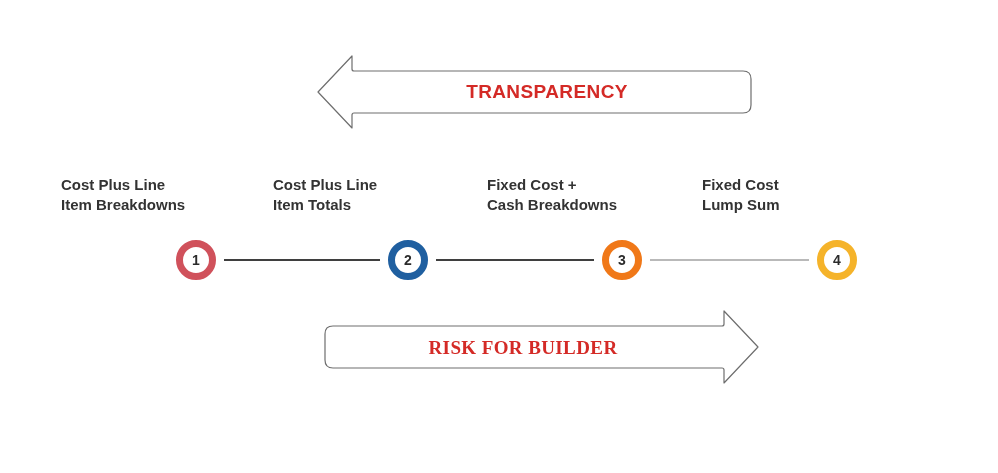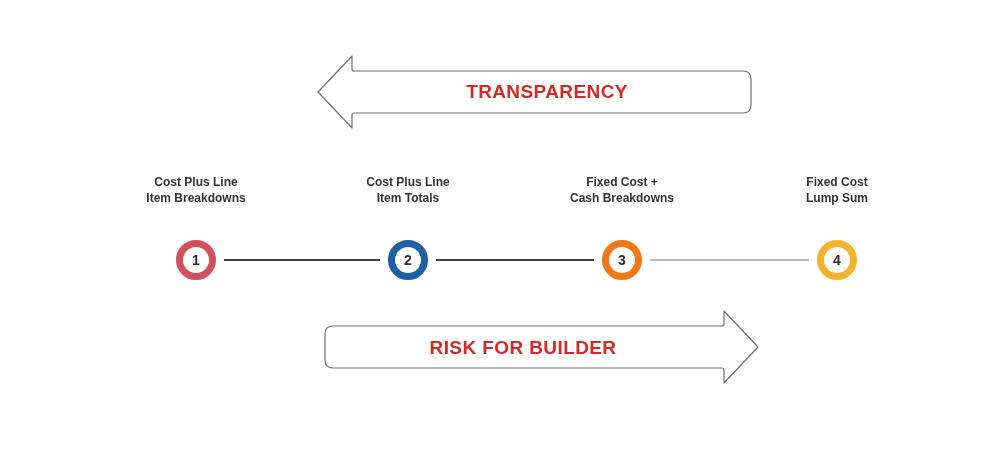--- a/index.html
+++ b/index.html
@@ -55,20 +55,21 @@
   #arrow-risk {
     left: 310px;
     top: 307px;
     width: 440px;
     height: 80px;
   }
   #label-risk {
     left: 316px;
     top: 337px;
     width: 390px;
+    font-family: Liberation Serif, serif;
   }
 
   
   #timeline {
     position: absolute;
     left: 0;
     top: 0;
     width: 998px;
     height: 473px;
     pointer-events: none;
@@ -103,22 +104,21 @@
     font-size: 14px;
     font-weight: bold;
     color: #2b2b2b;
     line-height: 1;
   }
   .stage-label {
     position: absolute;
     top: -65px;
     left: -135px;
     width: 270px;
-    text-align: center;
-    font-size: 12px;
+    font-size: 15px;
     font-weight: bold;
     color: #333333;
     line-height: 1.32;
     white-space: pre-line;
   }
 </style>
 </head>
 <body>
 
 <div id="canvas">

